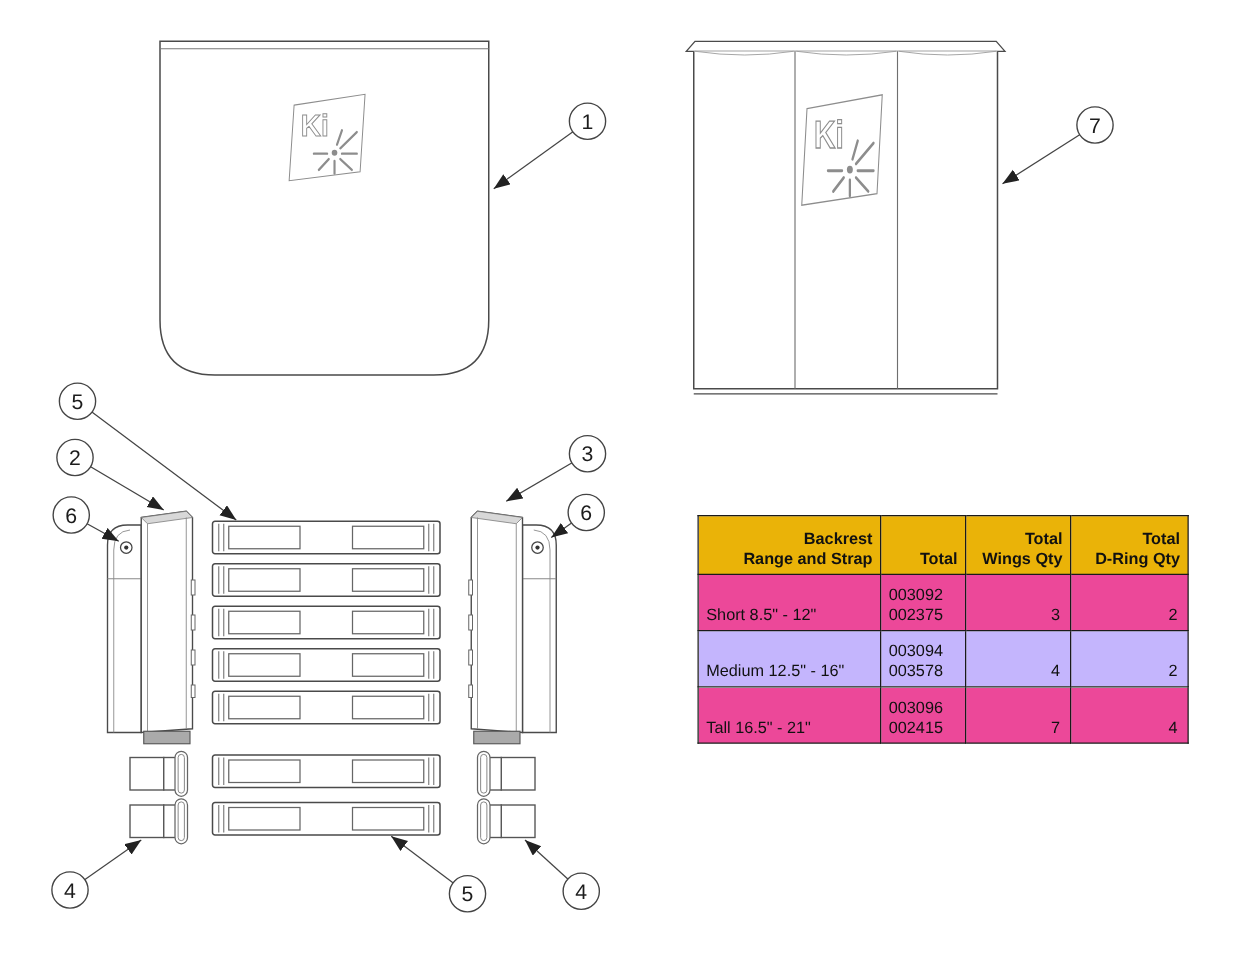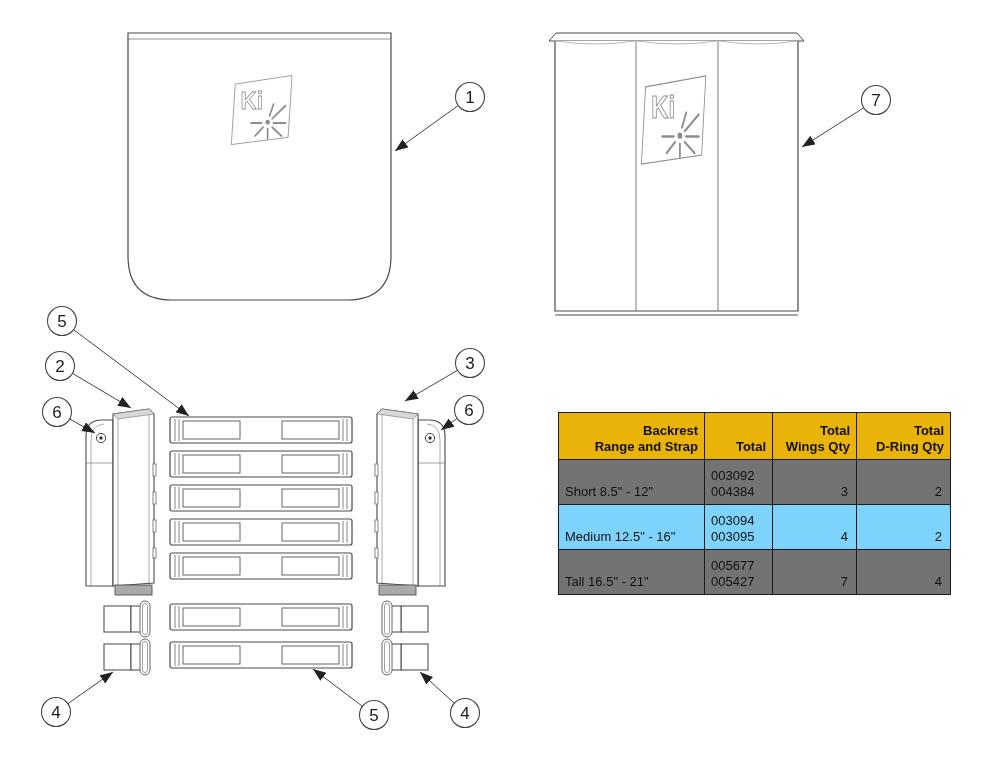--- a/index.html
+++ b/index.html
@@ -17,24 +17,24 @@
     border-collapse:collapse; table-layout:fixed;
     font-size:13px; color:#111;
   }
   table.spec th, table.spec td { border:1.6px solid #1a1a1a; overflow:hidden; }
   table.spec th {
     background:#eab308; text-align:right; font-weight:bold;
     padding:3px 6px 5px 6px; height:38px; vertical-align:bottom; line-height:1.18;
   }
   table.spec td {
     padding:2px 6px 5px 6px; height:37px; vertical-align:bottom; line-height:1.18;
-    background:#737373;
+    background:#ec4899;
   }
   table.spec td.qty { text-align:right; padding-right:8px; }
-  table.spec tr.alt td { background:#7dd3fc;margin-top:28px; }
+  table.spec tr.alt td { background:#c4b5fd;margin-top:28px; }
   .hline { display:block; }
 </style>
 </head>
 <body>
 
 <div id="page">
 
 <svg id="diagram-svg" width="1000" height="766" viewBox="0 0 1000 766">
   <defs>
     <marker id="arrow" markerUnits="userSpaceOnUse" markerWidth="15" markerHeight="11" refX="13" refY="5" orient="auto">
@@ -228,39 +228,39 @@
         <span class="hline">Total</span>
         <span class="hline">D-Ring Qty</span>
       </th>
     </tr>
   </thead>
   <tbody>
     <tr>
       <td>Short 8.5" - 12"</td>
       <td>
         <span class="hline">003092</span>
-        <span class="hline">004384</span>
+        <span class="hline">002375</span>
       </td>
       <td class="qty">3</td>
       <td class="qty">2</td>
     </tr>
     <tr class="alt">
       <td>Medium 12.5" - 16"</td>
       <td>
         <span class="hline">003094</span>
-        <span class="hline">003095</span>
+        <span class="hline">003578</span>
       </td>
       <td class="qty">4</td>
       <td class="qty">2</td>
     </tr>
     <tr>
       <td>Tall 16.5" - 21"</td>
       <td>
-        <span class="hline">005677</span>
-        <span class="hline">005427</span>
+        <span class="hline">003096</span>
+        <span class="hline">002415</span>
       </td>
       <td class="qty">7</td>
       <td class="qty">4</td>
     </tr>
   </tbody>
 </table>
 
 </div>
 
 </body></html>

